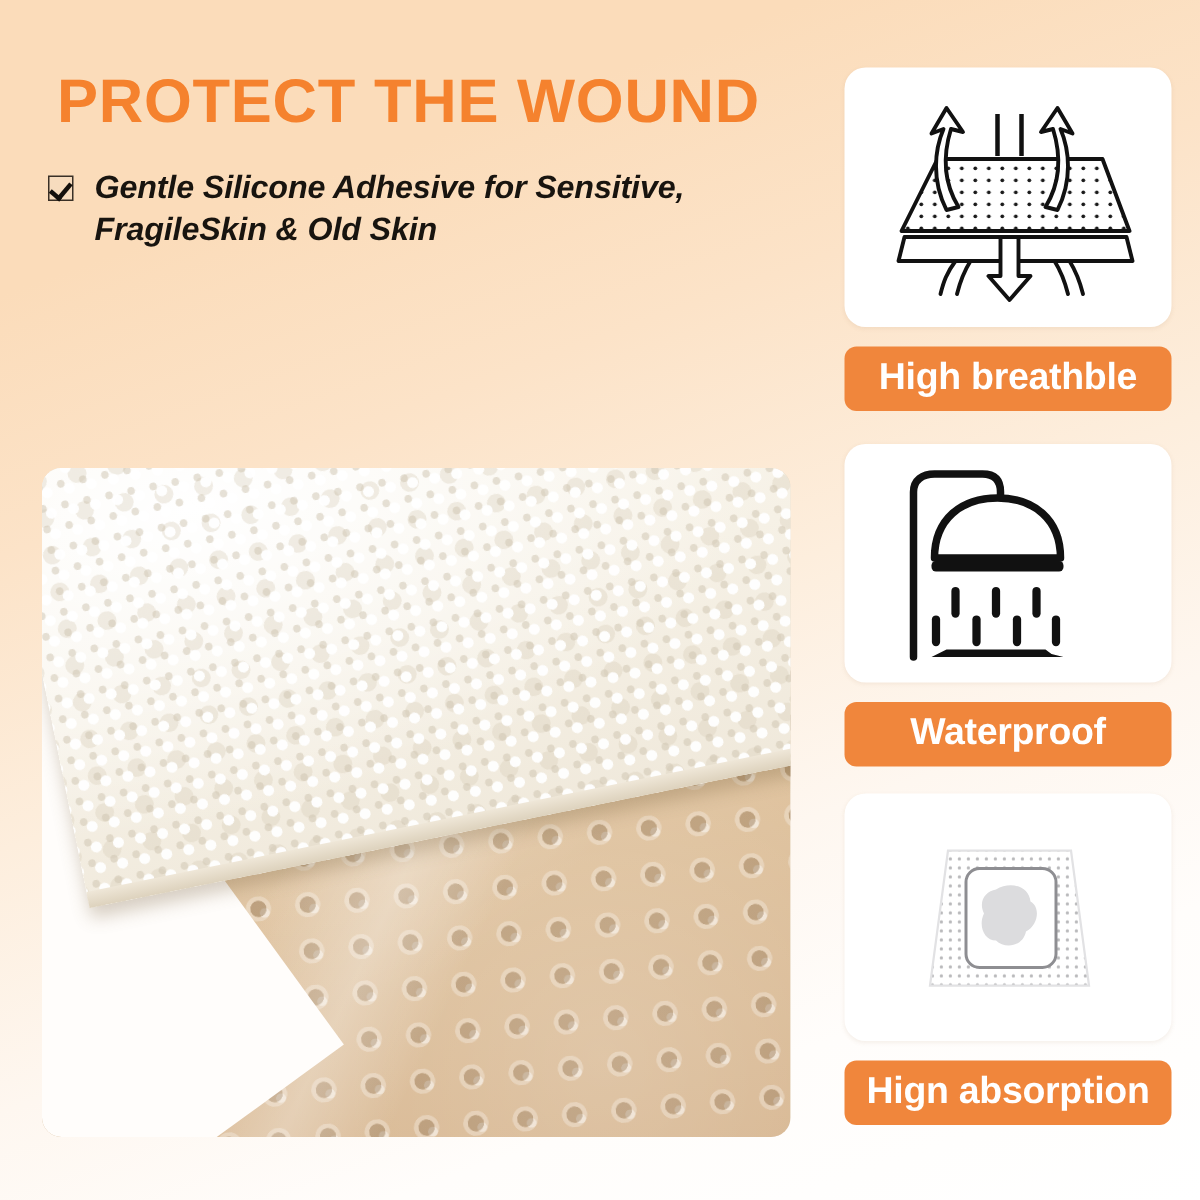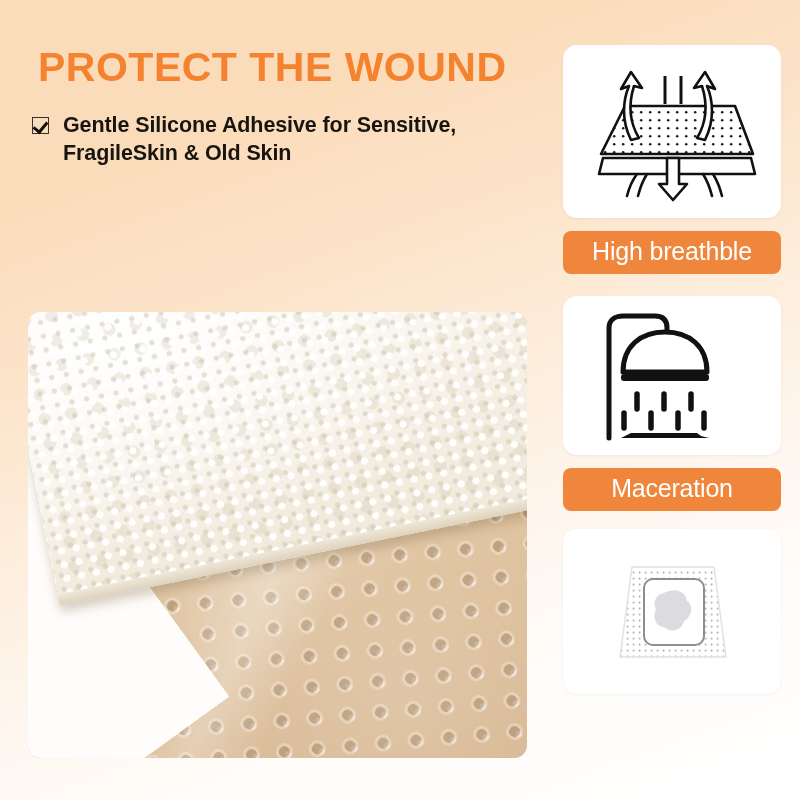--- a/index.html
+++ b/index.html
@@ -52,20 +52,21 @@
     position: absolute;
     left: 32px;
     top: 112px;
     width: 516px;
   }
 
   .bullet {
     display: flex;
     align-items: flex-start;
     margin-bottom: 17px;
+    font-style: italic;
   }
 
   .check-box {
     flex: 0 0 auto;
     width: 17px;
     height: 17px;
     margin-top: 5px;
     margin-right: 14px;
     border: 1.6px solid #3a3026;
     background: #f7dcbe;
@@ -196,21 +197,21 @@
   .card-2 { height: 159px; }
   .card-3 { height: 165px; }
 
   .badge {
     margin-top: 13px;
     width: 218px;
     border-radius: 8px;
     background: #f0863c;
     color: #ffffff;
     font-size: 25px;
-    font-weight: normal;
+    font-weight: bold;
     text-align: center;
     padding: 6px 0 8px;
     letter-spacing: -0.2px;
     white-space: nowrap;
   }
 
   .icon-svg { display: block; }
 </style>
 </head>
 <body>
@@ -296,21 +297,21 @@
             <line x1="27" y1="105" x2="27" y2="120"></line>
             <line x1="54" y1="105" x2="54" y2="120"></line>
             <line x1="81" y1="105" x2="81" y2="120"></line>
             <line x1="107" y1="105" x2="107" y2="120"></line>
           </g>
 
           <path d="M24 130 L34 125 L100 125 L104 128 L112 130 Z" fill="#111"></path>
         </svg>
       </span>
     </div>
-    <div class="badge">Maceration</div>
+    <div class="badge">Waterproof</div>
   </div>
 
   <div class="feature feature-3">
     <div class="card card-3">
       <span>
         <svg class="icon-svg" width="140" height="130" viewBox="0 0 140 130">
           <defs>
             <pattern id="graydots" width="6" height="6" patternUnits="userSpaceOnUse">
               <circle cx="1.6" cy="1.6" r="1.1" fill="#b9b9bb"></circle>
             </pattern>
@@ -318,15 +319,16 @@
 
           <path d="M30 20 L112 20 L124 110 L18 110 Z" fill="url(#graydots)" stroke="#e2e2e4" stroke-width="1.5"></path>
 
           <rect x="42" y="32" width="60" height="66" rx="9" fill="#ffffff" stroke="#8e8e92" stroke-width="2"></rect>
 
           <path d="M62 46 C72 40 84 44 85 54 C92 58 90 70 82 74 C80 84 68 86 62 80
                    C54 80 50 70 54 62 C50 54 55 47 62 46 Z" fill="#dcdcde"></path>
         </svg>
       </span>
     </div>
+    <div class="badge">Hign absorption</div>
   </div>
 
 </div>
 
 </body></html>

